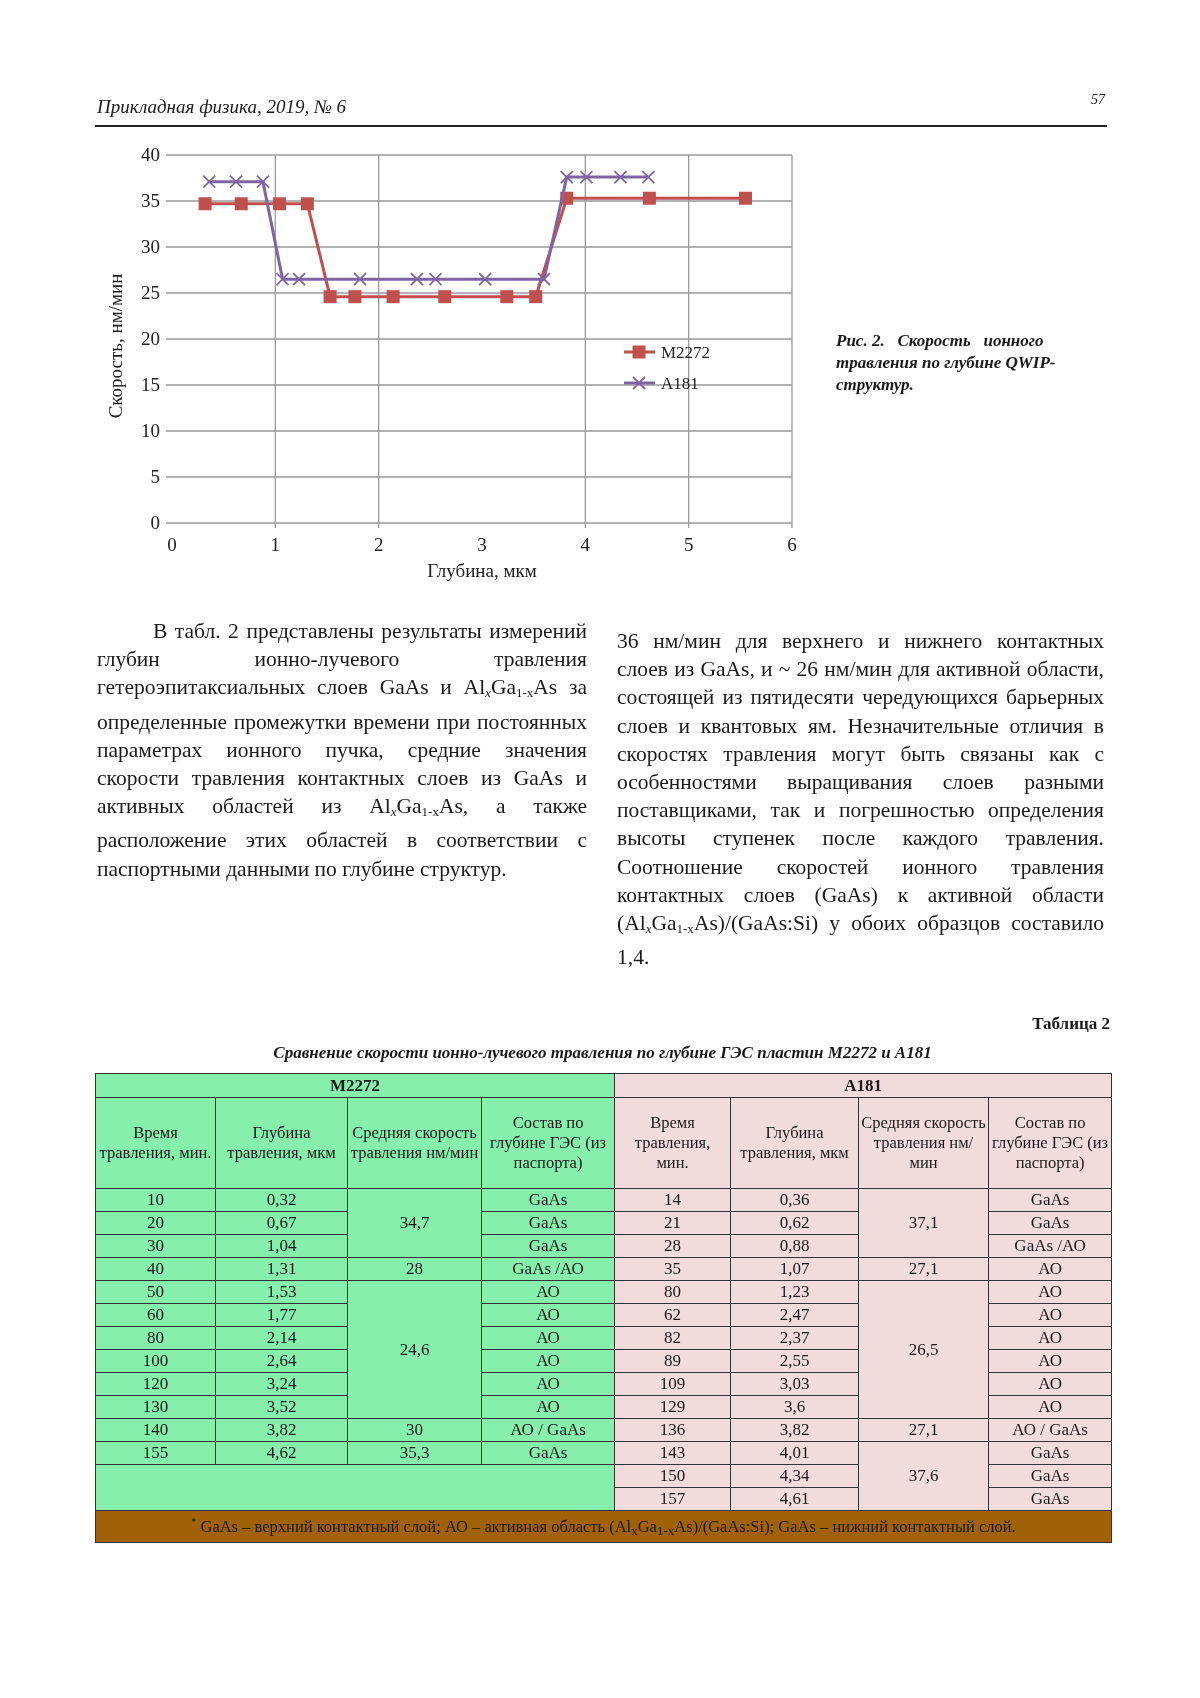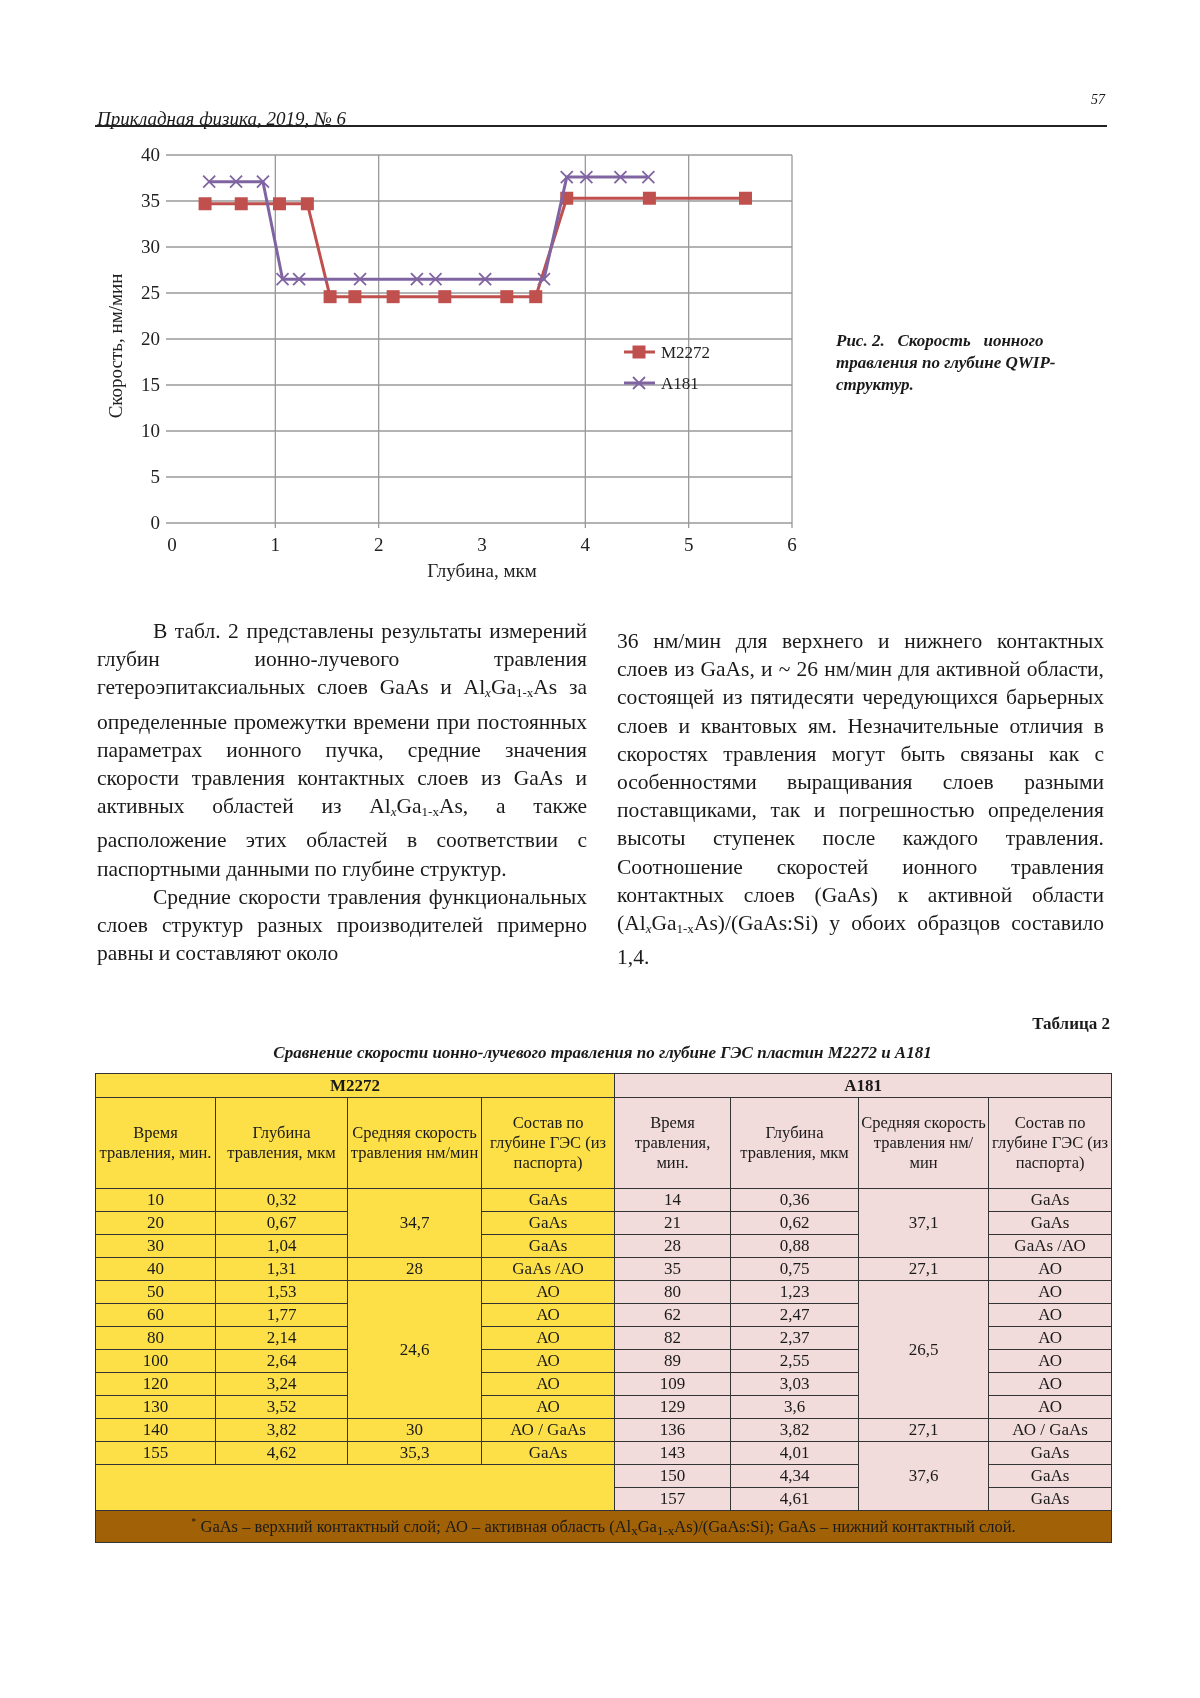--- a/index.html
+++ b/index.html
@@ -1,20 +1,20 @@
 <!DOCTYPE html>
 <html><head>
 <meta charset="utf-8">
 <style>
   html, body { margin:0; padding:0; background:#ffffff; }
   body { width:1200px; height:1698px; position:relative; overflow:hidden;
          font-family:"Liberation Serif", "DejaVu Serif", serif; color:#1a1a1a; }
   .abs { position:absolute; }
   .running-head { left:97px; top:92px; width:1008px; height:30px; }
-  .running-head .journal { position:absolute; left:0; top:16px; font-style:italic; font-size:19px; }
+  .running-head .journal { position:absolute; left:0; top:4px; font-style:italic; font-size:19px; }
   .running-head .pageno { position:absolute; right:0; top:0; font-style:italic; font-size:14px; }
   .head-rule { left:95px; top:125px; width:1012px; height:0; border-top:2px solid #222; }
 
   #chart { left:100px; top:140px; width:720px; height:460px; }
   #chart text { font-family:"Liberation Serif", serif; fill:#222; }
 
   .fig-caption { left:836px; top:330px; width:268px; font-weight:bold; font-style:italic;
                  font-size:17px; line-height:22px; text-align:justify; }
   .fig-caption span { display:block; }
 
@@ -25,21 +25,21 @@
   .col-right { left:617px; width:487px;margin-top:10px; }
   sub, .sub { font-size:13px; vertical-align:-3px; }
   i.var { font-style:italic; }
 
   .table-label { left:900px; top:1014px; width:210px; text-align:right; font-weight:bold; font-size:17px; }
   .table-title { left:95px; top:1043px; width:1015px; text-align:center; font-weight:bold; font-style:italic; font-size:17px; }
 
   table.data { position:absolute; left:95px; top:1073px; width:1016px; border-collapse:collapse;
                font-size:17px; table-layout:fixed; }
   table.data td, table.data th { border:1.5px solid #333; text-align:center; padding:0 2px; font-weight:normal; }
-  table.data .m { background:#fde047; }
+  table.data .m { background:#86efac; }
   table.data .a { background:#f2dcdb;margin-top:28px; }
   table.data th.group { font-weight:bold; height:23px; }
   table.data th.colh { height:90px; line-height:20px; font-size:16.5px; }
   table.data td { height:22px; line-height:22px; }
   table.data td.note { background:#a16207; font-size:16.5px; height:22px; }
   table.data td.note sup { font-size:10px; }
 </style>
 </head>
 <body>
 
@@ -183,21 +183,20 @@
 </svg>
 
 <div class="abs fig-caption">
   <span style="white-space:pre">Рис. 2.   Скорость   ионного</span>
   <span>травления по глубине QWIP-</span>
   <span>структур.</span>
 </div>
 
 <div class="abs col col-left">
   <p class="indent"><span>В табл. 2 представлены результаты измерений глубин ионно-лучевого травления гетероэпитаксиальных слоев GaAs и Al</span><i class="sub var">x</i><span>Ga</span><span class="sub"><span style="font-style:normal">1-x</span></span><span>As за определенные промежутки времени при постоянных параметрах ионного пучка, средние значения скорости травления контактных слоев из GaAs и активных областей из Al</span><i class="sub var">x</i><span>Ga</span><span class="sub">1-x</span><span>As, а также расположение этих областей в соответствии с паспортными данными по глубине структур.</span></p>
-  <p class="indent">Средние скорости травления функциональных слоев структур разных производителей примерно равны и составляют около</p>
 </div>
 
 <div class="abs col col-right">
   <p><span>36 нм/мин для верхнего и нижнего контактных слоев из GaAs, и ~ 26 нм/мин для активной области, состоящей из пятидесяти чередующихся барьерных слоев и квантовых ям. Незначительные отличия в скоростях травления могут быть связаны как с особенностями выращивания слоев разными поставщиками, так и погрешностью определения высоты ступенек после каждого травления. Соотношение скоростей ионного травления контактных слоев (GaAs) к активной области (Al</span><i class="sub var">x</i><span>Ga</span><span class="sub">1-x</span><span>As)/(GaAs:Si) у обоих образцов составило 1,4.</span></p>
 </div>
 
 <div class="abs table-label">Таблица 2</div>
 <div class="abs table-title">Сравнение скорости ионно-лучевого травления по глубине ГЭС пластин М2272 и А181</div>
 
 <table class="data" id="tbl">
@@ -253,21 +252,21 @@
         <td class="a">28</td>
         <td class="a">0,88</td>
         <td class="a">GaAs /АО</td>
       </tr>
       <tr>
         <td class="m">40</td>
         <td class="m">1,31</td>
         <td class="m" rowspan="1">28</td>
         <td class="m">GaAs /АО</td>
         <td class="a">35</td>
-        <td class="a">0,75</td>
+        <td class="a">1,07</td>
         <td class="a" rowspan="1">27,1</td>
         <td class="a">АО</td>
       </tr>
       <tr>
         <td class="m">50</td>
         <td class="m">1,53</td>
         <td class="m" rowspan="6">24,6</td>
         <td class="m">АО</td>
         <td class="a">80</td>
         <td class="a">1,23</td>

